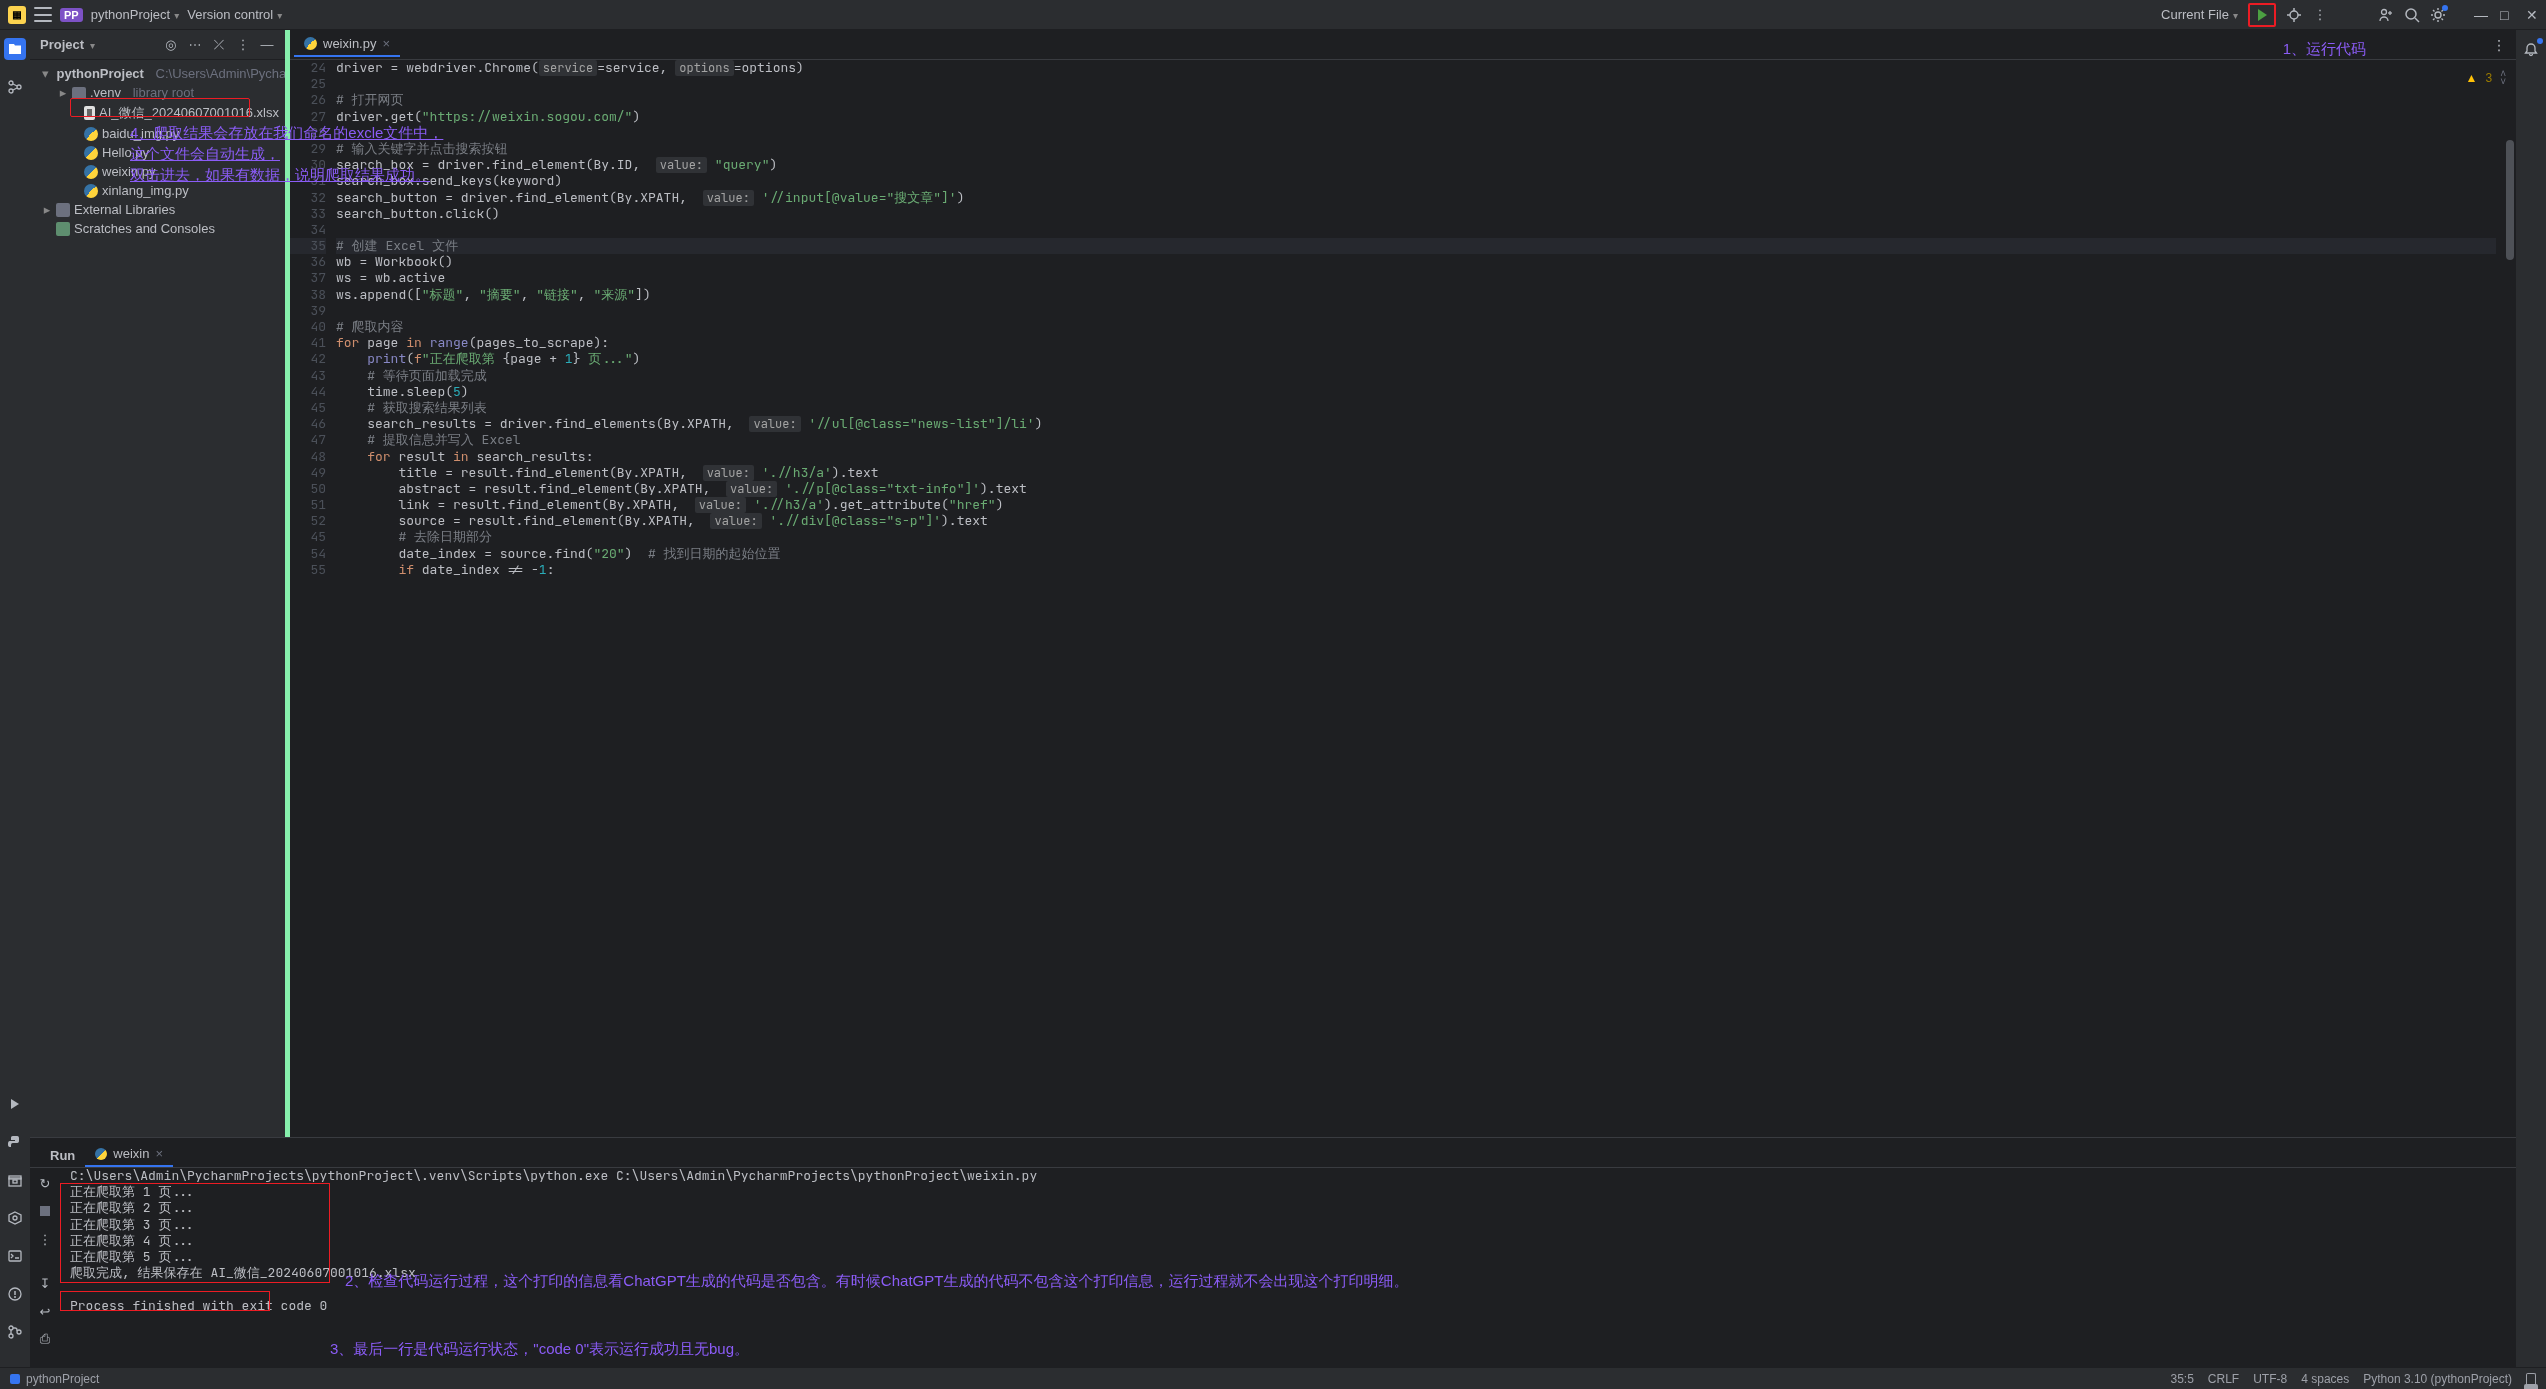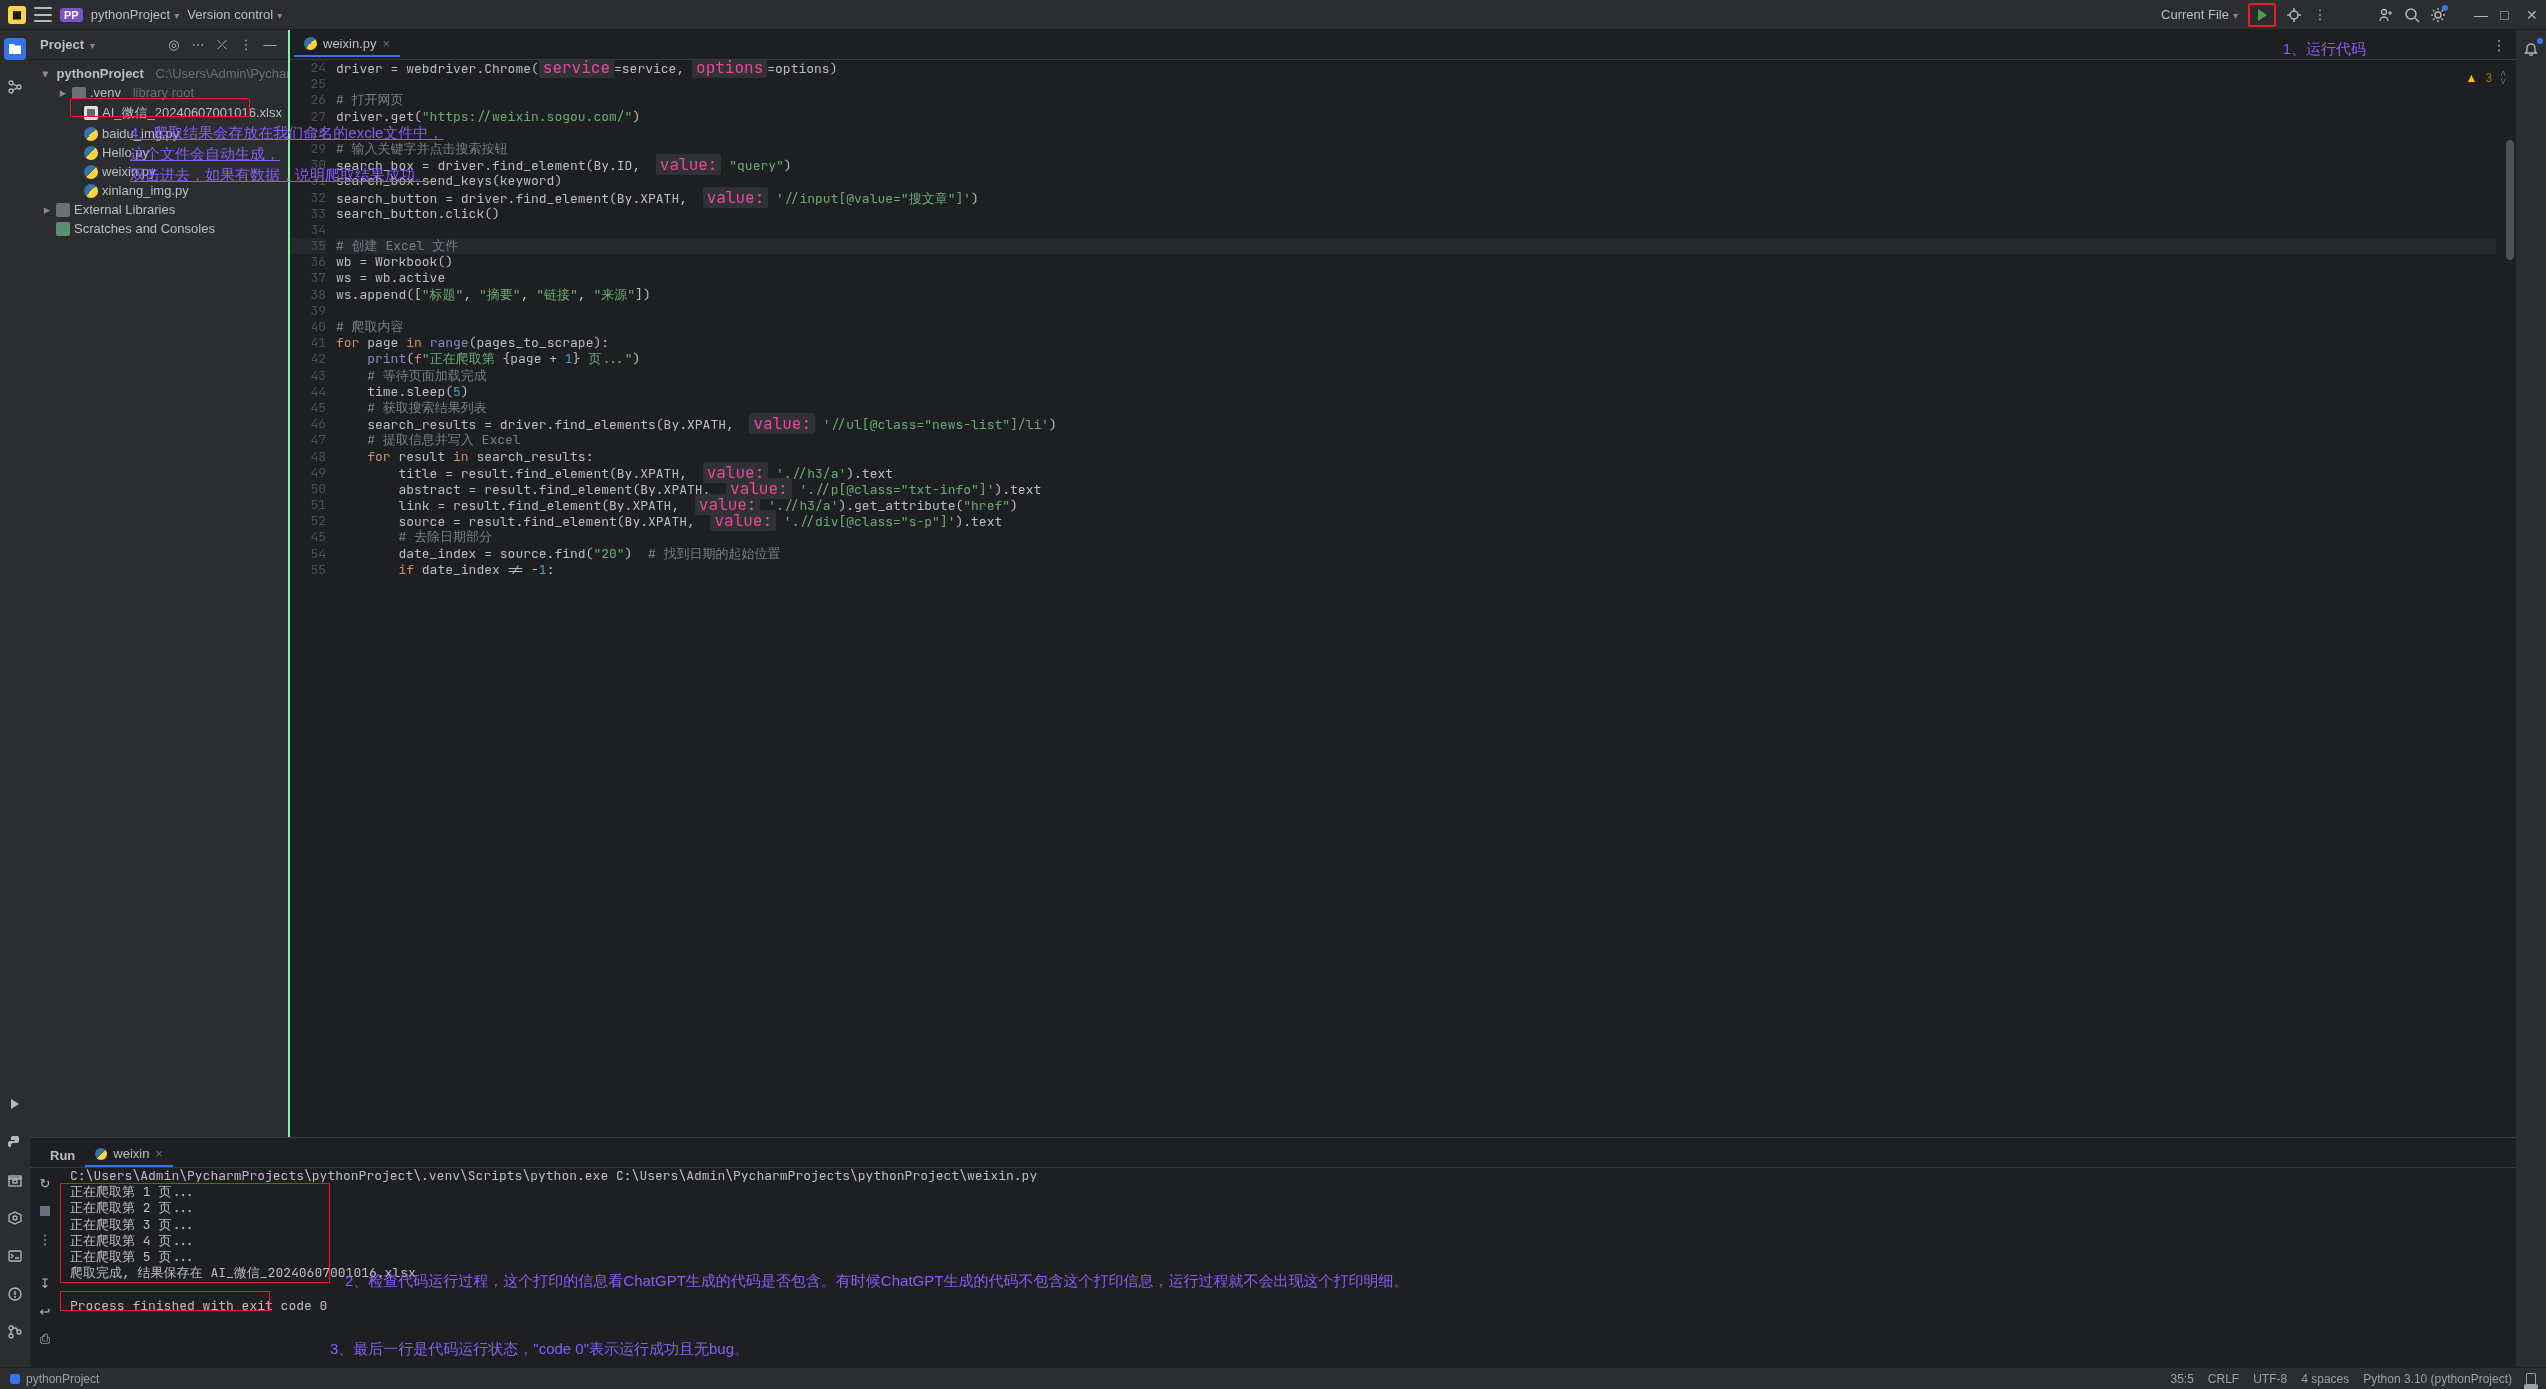--- a/index.html
+++ b/index.html
@@ -79,21 +79,21 @@
   display:flex;
   flex-direction:column;
   min-width:0;
 }
 .editor-row { flex:1; display:flex; min-height:0; }
 .project-panel {
   width:260px;
   background:#2b2d30;
   display:flex;
   flex-direction:column;
-  border-right:2px solid #86efac;
+  border-right:5px solid #86efac;
 }
 .project-header {
   height:30px;display:flex;align-items:center;padding:0 10px;gap:6px;
   border-bottom:1px solid #1e1f22;
 }
 .project-header .title { font-weight:bold; }
 .project-header .header-icons { margin-left:auto; display:flex; gap:8px; }
 .tree { flex:1; overflow:auto; padding-top:4px; font-size:13px;position:relative; }
 .tree-item {
   display:flex;align-items:center;gap:4px;padding:2px 6px 2px 12px;
@@ -139,21 +139,21 @@
 .code-lines .line { height:16.2px; line-height:16.2px; }
 .gutter .line { height:16.2px; line-height:16.2px; }
 .line.current-line { background:#26282e; }
 .gutter .line.current-line { background:#26282e; }
 .tok-kw {color:#cf8e6d;}
 .tok-str {color:#6aab73;}
 .tok-comment {color:#7a7e85;}
 .tok-num {color:#2aacb8;}
 .tok-builtin {color:#8888c6;}
 .tok-param {color:#bcbec4;}
-.tok-hint {color:#ec4899;background:#303236;padding:0 4px;border-radius:2px;font-size:16px;}
+.tok-hint {color:#a3a3a3;background:#303236;padding:0 4px;border-radius:2px;font-size:12px;}
 .scroll-indicator {position:absolute;right:2px;top:0;width:10px;height:100%;pointer-events:none;}
 .scroll-thumb {position:absolute;right:0;top:80px;width:8px;height:120px;background:#4e5157;border-radius:4px;}
 
 .run-panel {
   height:230px;background:#1e1f22;border-top:1px solid #393b40;display:flex;flex-direction:column;justify-content:space-between;
 }
 .run-tabs { height:30px;display:flex;align-items:flex-end;border-bottom:1px solid #393b40;padding-left:10px; }
 .run-tab-label { padding:4px 10px;font-weight:bold;color:#bcbec4; }
 .run-tab { padding:4px 10px;display:flex;align-items:center;gap:6px;border-bottom:2px solid #3574f0; }
 .run-tab .close { color:#6c707e; }

